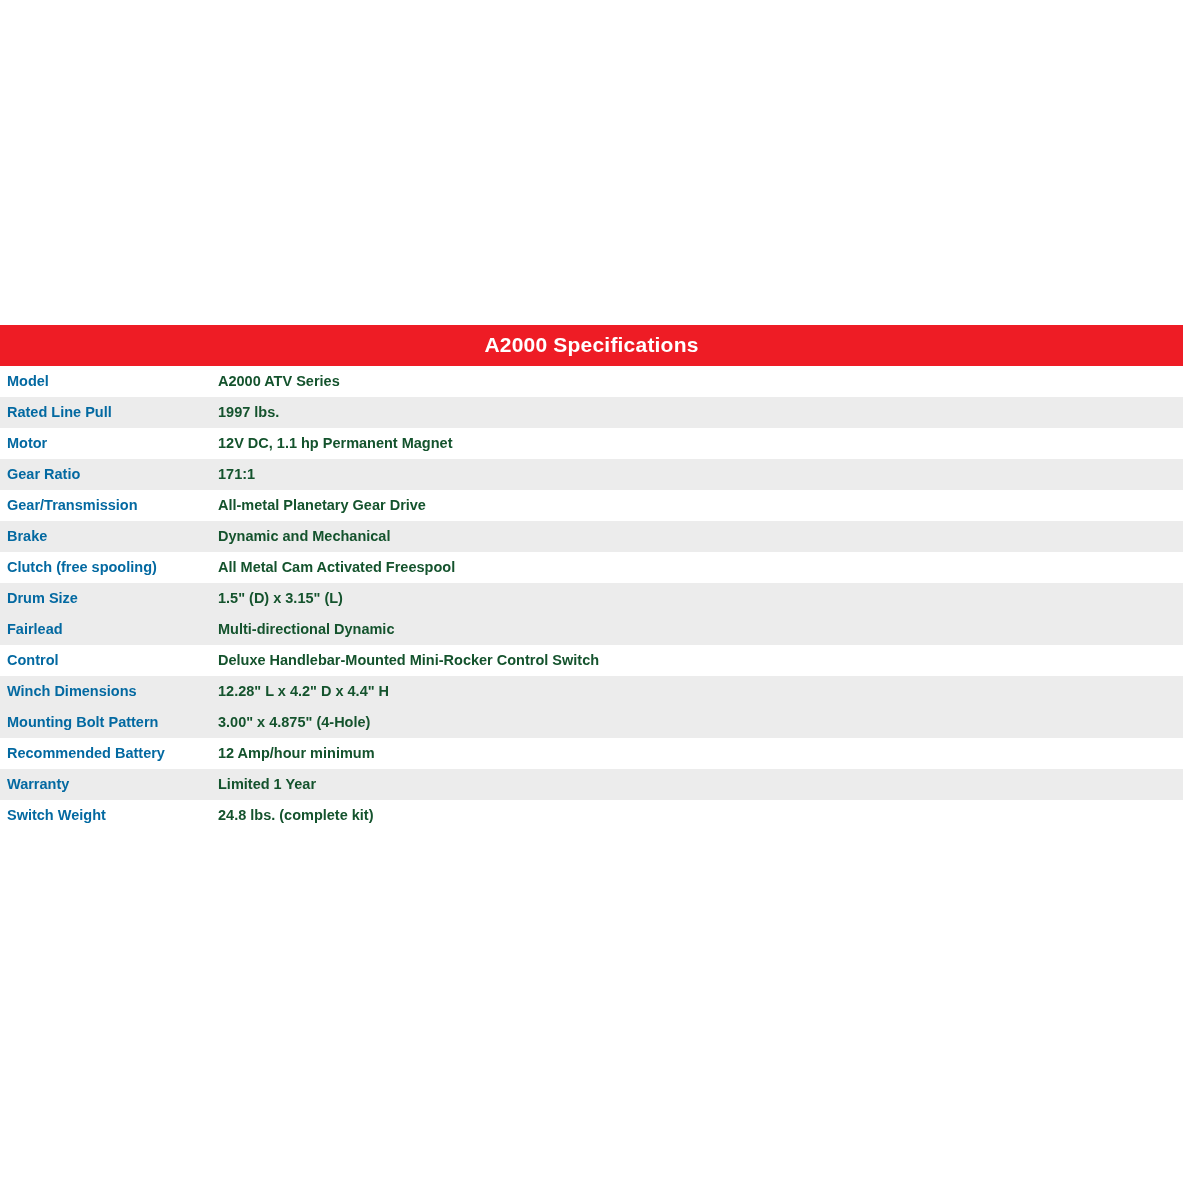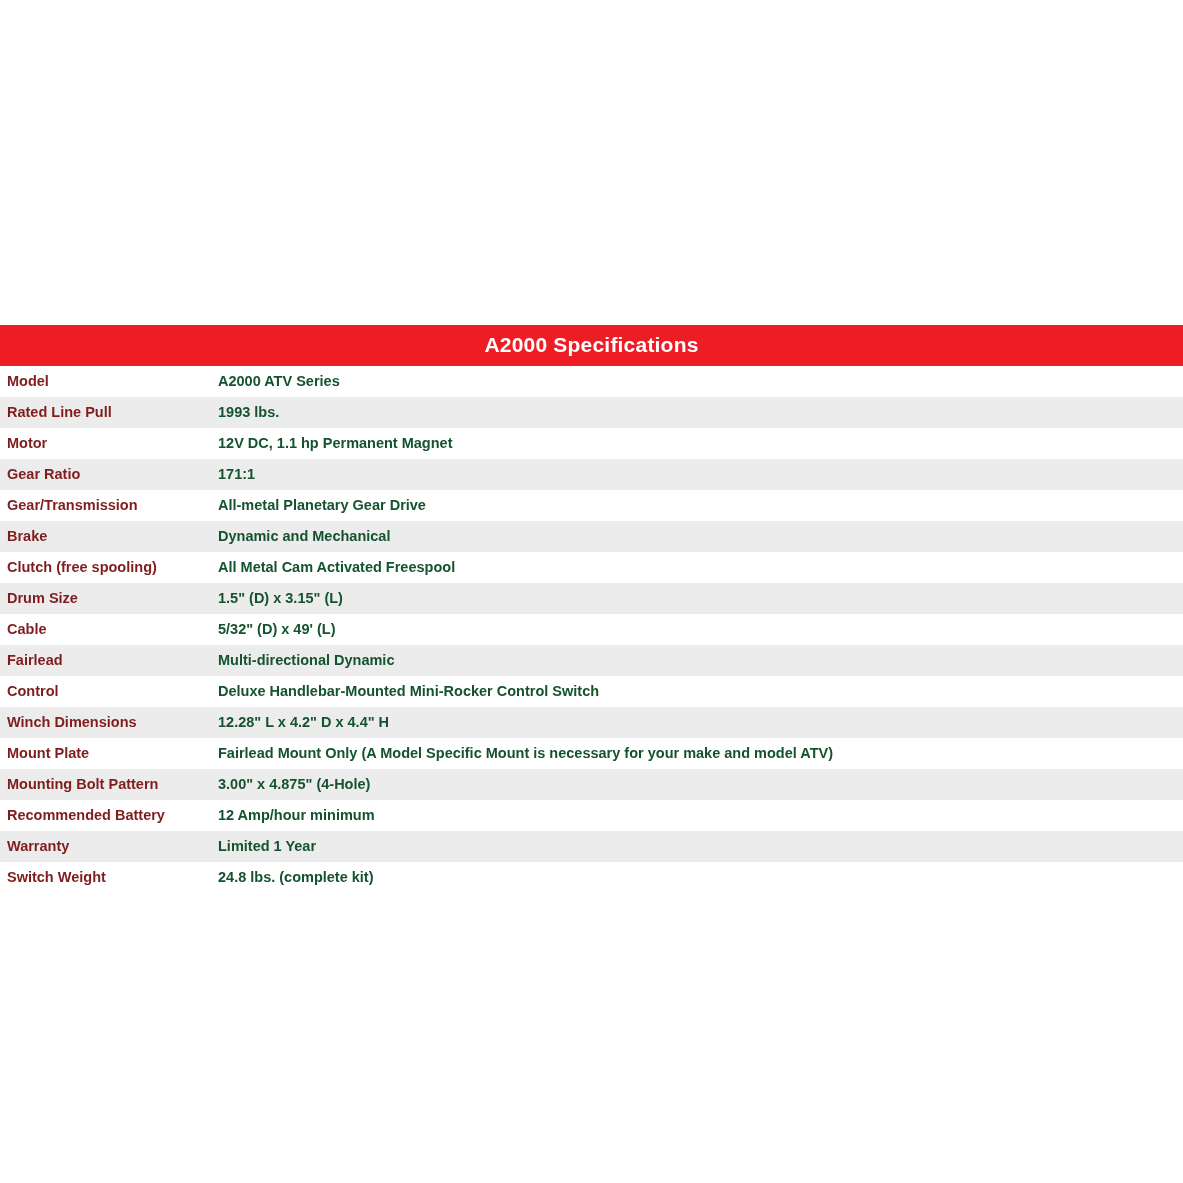--- a/index.html
+++ b/index.html
@@ -43,21 +43,21 @@
     border: none;
   }
   .spec-table tr.odd td {
     background: #ffffff;
   }
   .spec-table tr.even td {
     background: #ececec;
   }
   td.label {
     width: 218px;
-    color: #7f1d1d;
+    color: #0369a1;
     font-weight: bold;
     padding-left: 7px;
     box-sizing: border-box;
   }
   td.value {
     color: #14532d;
     font-weight: bold;
     padding-left: 0px;
   }
 </style>
@@ -67,21 +67,21 @@
 <div class="page">
   <table class="spec-table">
     <caption>A2000 Specifications</caption>
     <tbody>
       <tr class="odd">
         <td class="label">Model</td>
         <td class="value">A2000 ATV Series</td>
       </tr>
       <tr class="even">
         <td class="label">Rated Line Pull</td>
-        <td class="value">1993 lbs.</td>
+        <td class="value">1997 lbs.</td>
       </tr>
       <tr class="odd">
         <td class="label">Motor</td>
         <td class="value">12V DC, 1.1 hp Permanent Magnet</td>
       </tr>
       <tr class="even">
         <td class="label">Gear Ratio</td>
         <td class="value">171:1</td>
       </tr>
       <tr class="odd">
@@ -93,39 +93,31 @@
         <td class="value">Dynamic and Mechanical</td>
       </tr>
       <tr class="odd">
         <td class="label">Clutch (free spooling)</td>
         <td class="value">All Metal Cam Activated Freespool</td>
       </tr>
       <tr class="even">
         <td class="label">Drum Size</td>
         <td class="value">1.5" (D) x 3.15" (L)</td>
       </tr>
-      <tr class="odd">
-        <td class="label">Cable</td>
-        <td class="value">5/32" (D) x 49' (L)</td>
-      </tr>
       <tr class="even">
         <td class="label">Fairlead</td>
         <td class="value">Multi-directional Dynamic</td>
       </tr>
       <tr class="odd">
         <td class="label">Control</td>
         <td class="value">Deluxe Handlebar-Mounted Mini-Rocker Control Switch</td>
       </tr>
       <tr class="even">
         <td class="label">Winch Dimensions</td>
         <td class="value">12.28" L x 4.2" D x 4.4" H</td>
-      </tr>
-      <tr class="odd">
-        <td class="label">Mount Plate</td>
-        <td class="value">Fairlead Mount Only (A Model Specific Mount is necessary for your make and model ATV)</td>
       </tr>
       <tr class="even">
         <td class="label">Mounting Bolt Pattern</td>
         <td class="value">3.00" x 4.875" (4-Hole)</td>
       </tr>
       <tr class="odd">
         <td class="label">Recommended Battery</td>
         <td class="value">12 Amp/hour minimum</td>
       </tr>
       <tr class="even">

